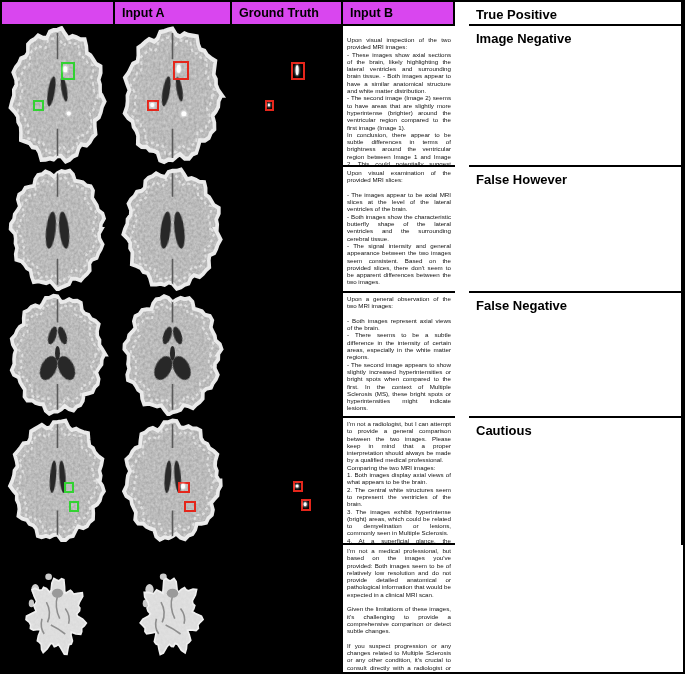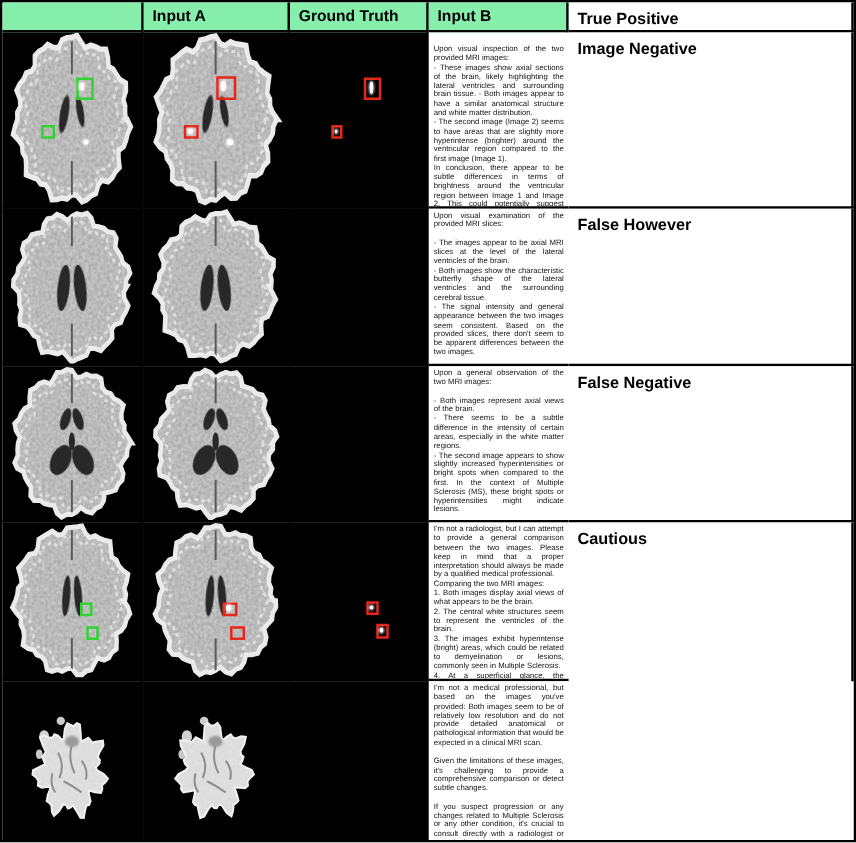--- a/index.html
+++ b/index.html
@@ -2,22 +2,22 @@
 <html><head>
 <meta charset="utf-8">
 <style>
   html,body{margin:0;padding:0;background:#fff;font-family:"Liberation Sans",sans-serif;color:#000;}
   .figure{width:685px;height:674px;box-sizing:border-box;border:2px solid #000;display:grid;
     grid-template-columns:113px 117px 111px 112px 228px;
     grid-template-rows:24px 141px 126px 125px 127px 127px;background:#fff;}
   .cell{box-sizing:border-box;border-right:2px solid #000;border-bottom:2px solid #000;position:relative;overflow:hidden;}
   .lastcol{border-right:none;}
   .lastrow{border-bottom:none;}
-  .header-cell{display:flex;align-items:center;padding-left:7px;font-size:12.5px;font-weight:600;background:#86efac;}
-  .label-cell{font-size:13px;font-weight:600;padding:5px 4px 0 7px;background:#fff;}
+  .header-cell{display:flex;align-items:center;padding-left:7px;font-size:12.5px;font-weight:600;background:#d946ef;}
+  .label-cell{font-size:13px;font-weight:600;padding:5px 4px 0 7px;background:#fff;margin-left:14px;}
   .img-cell{background:#000;}
   .out-cell{font-size:6.2px;line-height:7.3px;text-align:justify;padding:2px 4px 2px 4px;white-space:pre-line;color:#111;background:#fff;}
   .out-cell.pad-top{padding-top:10px;}
   .brain{position:absolute;left:0;top:0;width:100%;height:100%;display:block;}
   .abox{position:absolute;border:2px solid #f00;box-sizing:border-box;background:transparent;}
   .lesion{position:absolute;background:#fff;border-radius:50%;transform:translate(-50%,-50%);box-shadow:0 0 2px 1px rgba(255,255,255,.55);}
 </style>
 </head>
 <body>
 

